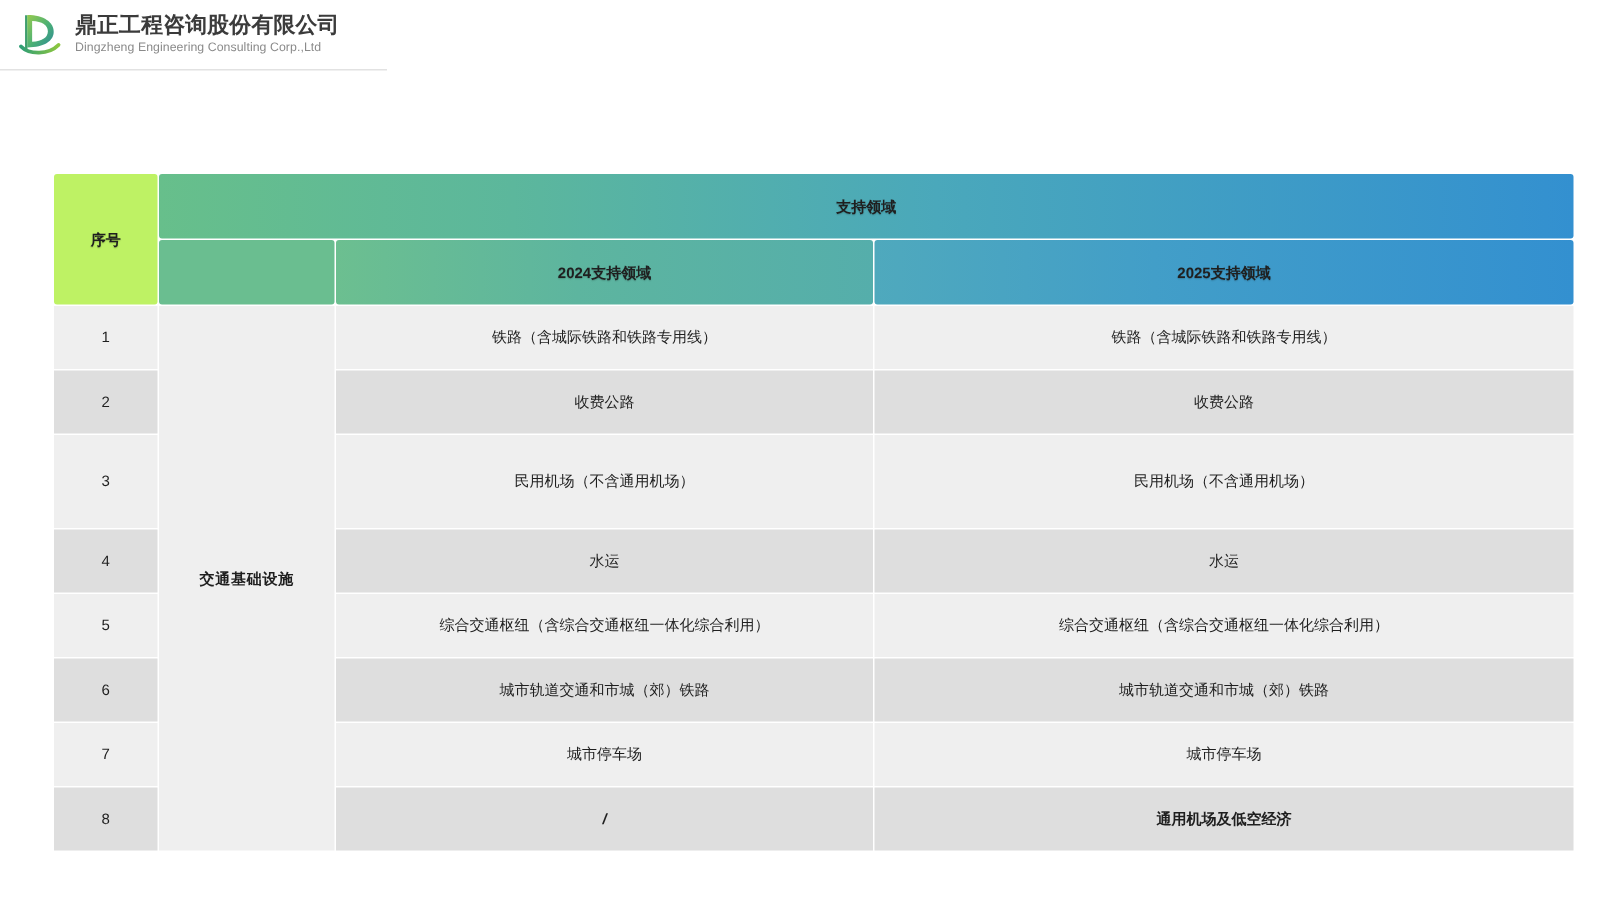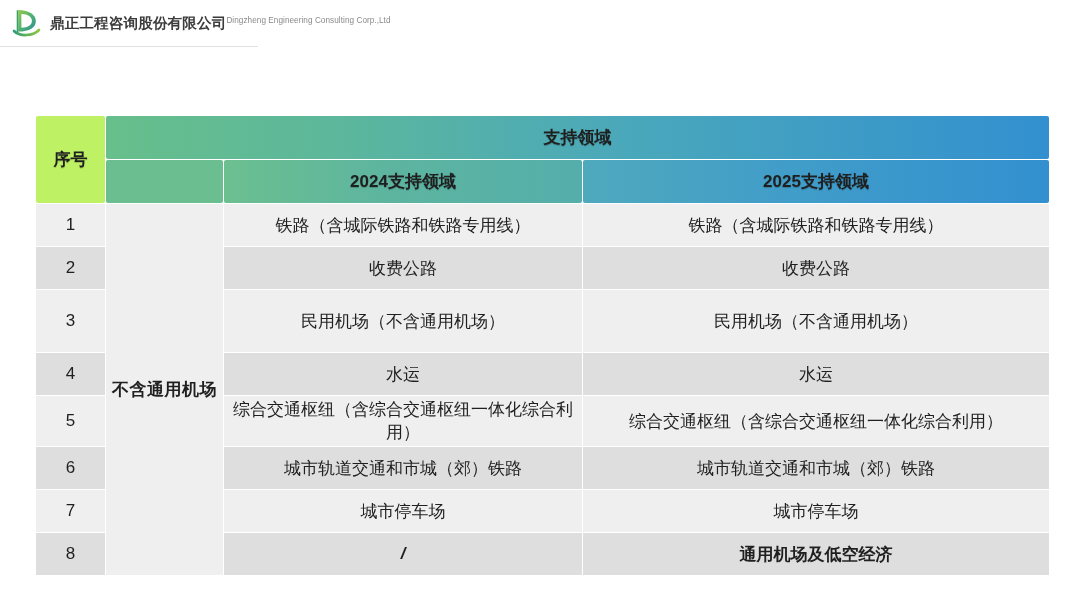--- a/index.html
+++ b/index.html
@@ -14,21 +14,21 @@
   
   .logo-bar {
     position: absolute; left: 0; top: 0;
     width: 258px; height: 47px;
     display: flex; align-items: center;
     padding-left: 12px;
     border-bottom: 1px solid #e2e2e2;
     background: #fff;
   }
   .logo-mark { width: 30px; height: 32px; flex: 0 0 30px; margin-right: 8px; position: relative; }
-  .logo-text { display: flex; justify-content: center; }
+  .logo-text { display: flex; flex-direction: column; justify-content: center; }
   .logo-cn {
     font-size: 14.5px; font-weight: bold; color: #3b3b3b;
     letter-spacing: 0.2px; line-height: 17px; white-space: nowrap;
   }
   .logo-en {
     font-size: 8.2px; color: #8a8a8a; line-height: 11px;
     letter-spacing: 0.05px; white-space: nowrap;
   }
 
   
@@ -49,21 +49,21 @@
   }
   table.sheet {
     width: 1013px;
     border-collapse: separate;
     border-spacing: 1.5px;
     table-layout: fixed;
   }
   table.sheet td {
     vertical-align: middle;
     text-align: center;
-    font-size: 17px;
+    font-size: 10px;
     color: #1f1f1f;
     padding: 2px 4px;
     margin-top: 43px;
   }
   
   .hdr {
     color: #ffffff; font-weight: bold; font-size: 19px;
     text-shadow: 0 1px 1px rgba(0,0,0,0.20);
     border-radius: 2px;
   }
@@ -143,21 +143,21 @@
           <td class="hdr hdr-span" colspan="3" style="height:43px">支持领域</td>
         </tr>
         <tr>
           <td class="hdr hdr-blank" style="height:43px"></td>
           <td class="hdr hdr-2024" style="height:43px">2024支持领域</td>
           <td class="hdr hdr-2025" style="height:43px">2025支持领域</td>
         </tr>
 
         <tr>
           <td class="cell-light num-cell" style="height:42px">1</td>
-          <td class="cat-cell" rowspan="8">不含通用机场</td>
+          <td class="cat-cell" rowspan="8">交通基础设施</td>
           <td class="cell-light">铁路（含城际铁路和铁路专用线）</td>
           <td class="cell-light">铁路（含城际铁路和铁路专用线）</td>
         </tr>
         <tr>
           <td class="cell-dark num-cell" style="height:42px">2</td>
           <td class="cell-dark">收费公路</td>
           <td class="cell-dark">收费公路</td>
         </tr>
         <tr>
           <td class="cell-light num-cell" style="height:62px">3</td>

